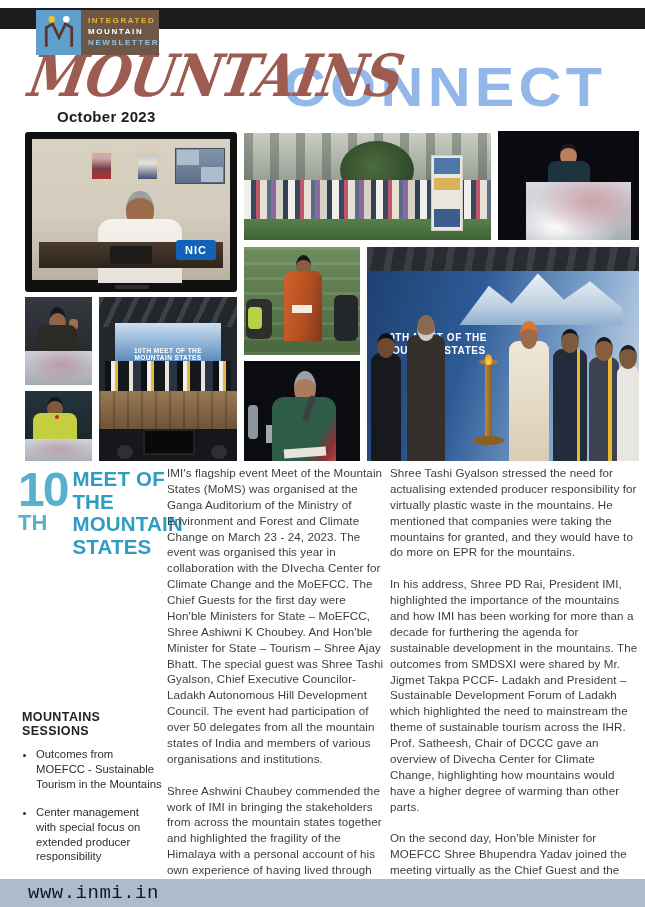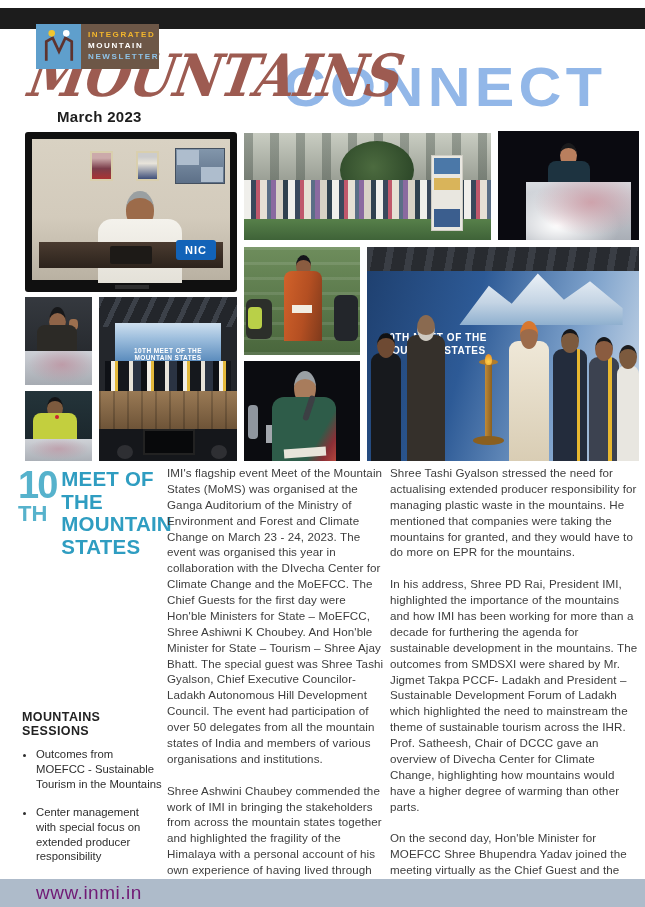--- a/index.html
+++ b/index.html
@@ -1,21 +1,21 @@
 <!DOCTYPE html>
 <html><head>
 <meta charset="utf-8">
 <style>
   html,body{margin:0;padding:0;background:#e9e9e9;}
   .page{position:relative;width:645px;height:907px;background:#ffffff;overflow:hidden;
         font-family:"Liberation Sans",sans-serif;margin:0 auto;}
 
   
   .topbar{position:absolute;left:0;top:8px;width:100%;height:21px;background:#1c1c1c;}
-  .logo{position:absolute;left:36px;top:24px;display:flex;z-index:3;}
+  .logo{position:absolute;left:36px;top:10px;display:flex;z-index:3;}
   .logo-blue{width:45px;height:45px;background:#5f9fcc;display:flex;align-items:center;justify-content:center;}
   .logo-brown{width:78px;height:45px;background:#6d5747;display:flex;flex-direction:column;justify-content:center;padding-left:7px;box-sizing:border-box;}
   .logo-brown span{font-size:8px;font-weight:bold;letter-spacing:1.6px;line-height:1.35;}
   .logo-l1{color:#f2b52c;} .logo-l2{color:#ffffff;} .logo-l3{color:#8fc3e8;}
 
   
   .script-title{position:absolute;left:24px;top:48px;font-family:"DejaVu Serif",serif;
       font-style:italic;font-weight:bold;font-size:52px;color:#9d5b51;
       transform:skewX(-10deg) scaleY(1.12);transform-origin:left bottom;letter-spacing:-1px;z-index:2;}
   .block-title{position:absolute;left:283px;top:54px;font-size:56px;font-weight:bold;color:#92b7e8;
@@ -149,38 +149,38 @@
   .lp-flame{position:absolute;left:118px;bottom:96px;width:7px;height:11px;border-radius:50% 50% 40% 40%;
       background:radial-gradient(circle at 50% 70%,#ffd24a,#e8861f);}
   .lp-base{position:absolute;left:106px;bottom:16px;width:31px;height:9px;border-radius:50%;background:#8a5f1f;}
   .fig{position:absolute;bottom:0;border-radius:9px 9px 0 0;}
   .fig .head{position:absolute;left:50%;transform:translateX(-50%);top:-20px;width:18px;height:20px;border-radius:50%;}
 
   
   .issue-wrap{position:absolute;left:18px;top:468px;width:145px;}
   .issue-row{display:flex;}
   .issue-num-col{color:#56b2cc;font-weight:bold;line-height:.9;margin-right:5px;}
-  .issue-num{font-size:38px;letter-spacing:-2px;}
+  .issue-num{font-size:48px;letter-spacing:-2px;}
   .issue-suffix{font-size:22px;margin-top:2px;}
   .headline{font-size:20.5px;font-weight:bold;color:#2f9dc1;line-height:1.1;white-space:pre-line;letter-spacing:.2px;}
 
   .thematic{position:absolute;left:22px;top:710px;width:140px;color:#222;}
   .thematic-h{font-size:12.5px;font-weight:bold;letter-spacing:.4px;margin-bottom:9px;}
   .thematic ul{margin:0;padding-left:14px;}
   .thematic li{font-size:11.3px;line-height:1.32;margin-bottom:13px;color:#2e2e2e;}
 
   .col{position:absolute;top:465px;font-size:11.6px;line-height:1.37;color:#3d3d3d;letter-spacing:.1px;}
   .col p{margin:0 0 16px 0;}
   .col1{left:167px;width:217px;}
   .col2{left:390px;width:251px;}
 
   
   .footer{position:absolute;left:0;bottom:0;width:100%;height:28px;background:#aebbca;
       display:flex;align-items:center;}
-  .footer span{margin-left:36px;font-size:19px;color:#701a75;letter-spacing:.5px;}
+  .footer span{margin-left:28px;font-size:19px;color:#0f172a;letter-spacing:.5px;font-family:Liberation Mono, monospace;}
 </style>
 </head>
 <body>
 
 <div class="page">
 
   <div class="topbar"></div>
 
   <div class="logo">
     <div class="logo-blue">
@@ -192,21 +192,21 @@
     </div>
     <div class="logo-brown">
       <span class="logo-l1">INTEGRATED</span>
       <span class="logo-l2">MOUNTAIN</span>
       <span class="logo-l3">NEWSLETTER</span>
     </div>
   </div>
 
   <div class="script-title">MOUNTAINS</div>
   <div class="block-title">CONNECT</div>
-  <div class="date">March 2023</div>
+  <div class="date">October 2023</div>
 
   <div class="collage">
 
     <div class="ph ph-tv">
       <div class="tv-screen">
         <div class="portrait portrait-a">
             <i></i>
           </div>
         <div class="portrait portrait-b">
             <i></i>
@@ -339,21 +339,21 @@
       <li>Agroecology in the Indian Himalaya - Resurgence of millets</li>
     </ul>
   </div>
 
   <div class="col col1">
     <p>IMI's flagship event Meet of the Mountain States (MoMS) was organised at the Ganga Auditorium of the Ministry of Environment and Forest and Climate Change on March 23 - 24, 2023. The event was organised this year in collaboration with the DIvecha Center for Climate Change and the MoEFCC. The Chief Guests for the first day were Hon'ble Ministers for State – MoEFCC, Shree Ashiwni K Choubey. And Hon'ble Minister for State – Tourism – Shree Ajay Bhatt. The special guest was Shree Tashi Gyalson, Chief Executive Councilor- Ladakh Autonomous Hill Development Council. The event had participation of over 50 delegates from all the mountain states of India and members of various organisations and institutions.</p>
     <p>Shree Ashwini Chaubey commended the work of IMI in bringing the stakeholders from across the mountain states together and highlighted the fragility of the Himalaya with a personal account of his own experience of having lived through the 2013 tragedy of Kedarnath. Shree Ajay Bhatt mentioned that disasters were a common thread that ran across the mountain states. Tourism is an important economic activity but a cautious approach has to be adopted.</p>
   </div>
 
   <div class="col col2">
-    <p>Shree Tashi Gyalson stressed the need for actualising extended producer responsibility for managing plastic waste in the mountains. He mentioned that companies were taking the mountains for granted, and they would have to do more on EPR for the mountains.</p>
+    <p>Shree Tashi Gyalson stressed the need for actualising extended producer responsibility for virtually plastic waste in the mountains. He mentioned that companies were taking the mountains for granted, and they would have to do more on EPR for the mountains.</p>
     <p>In his address, Shree PD Rai, President IMI, highlighted the importance of the mountains and how IMI has been working for more than a decade for furthering the agenda for sustainable development in the mountains. The outcomes from SMDSXI were shared by Mr. Jigmet Takpa PCCF- Ladakh and President – Sustainable Development Forum of Ladakh which highlighted the need to mainstream the theme of sustainable tourism across the IHR. Prof. Satheesh, Chair of DCCC gave an overview of Divecha Center for Climate Change, highlighting how mountains would have a higher degree of warming than other parts.</p>
     <p>On the second day, Hon'ble Minister for MOEFCC Shree Bhupendra Yadav joined the meeting virtually as the Chief Guest and the Guest of Honor was Dr. Rajkumar Ranjan, Minister of State for External Affairs and Education. They were also joined by legsilators from Manipur, Arunachal Pradesh, Sikkim and Uttarakhand.</p>
   </div>
 
   <div class="footer">
     <span>www.inmi.in</span>
   </div>
 
 </div>
 

